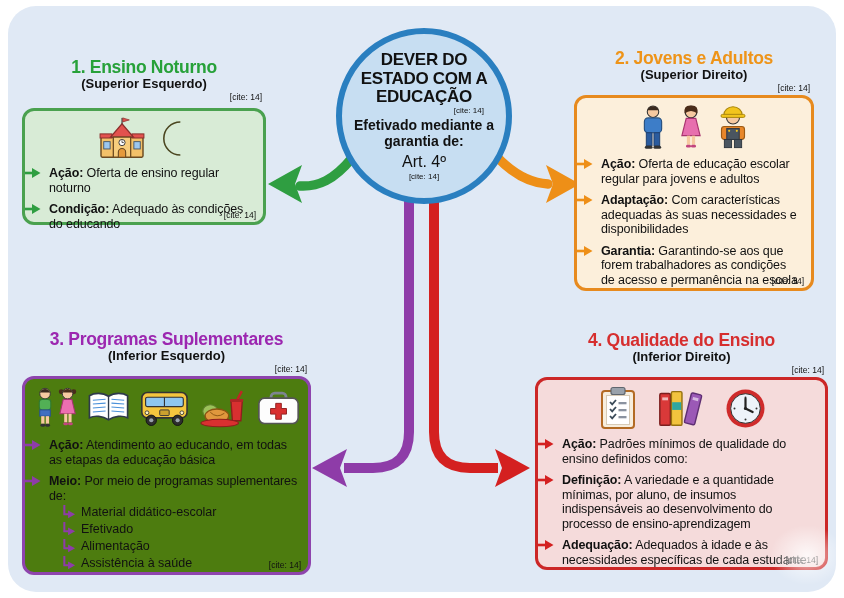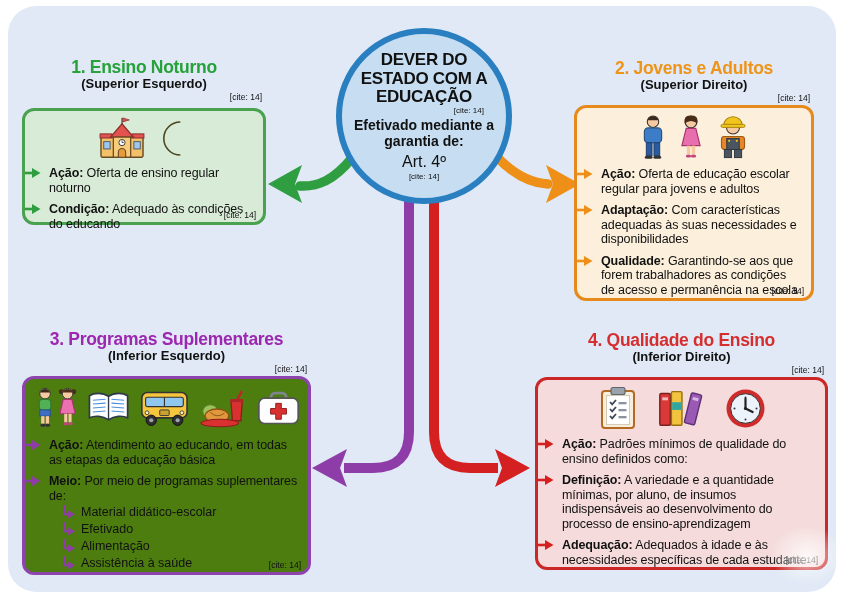--- a/index.html
+++ b/index.html
@@ -14,21 +14,21 @@
     align-items:center;justify-content:center;text-align:center;}
   .cc-title{font-weight:bold;font-size:17px;line-height:1.08;letter-spacing:-0.3px;width:150px;}
   .cc-cite{font-size:8px;align-self:flex-end;margin:0 22px 1px 0;}
   .cc-sub{font-weight:bold;font-size:14px;line-height:1.12;margin-top:2px;width:150px;}
   .cc-art{font-size:16px;margin-top:3px;}
   .cc-art-cite{font-size:8px;margin-top:1px;}
 
   
   .sec{position:absolute;z-index:2;}
   #sec1{left:22px;top:57px;width:244px;}
-  #sec2{left:574px;top:58px;width:240px;}
+  #sec2{left:574px;top:48px;width:240px;}
   #sec3{left:22px;top:329px;width:289px;}
   #sec4{left:535px;top:330px;width:293px;}
   .sec-title{font-size:17.5px;font-weight:bold;text-align:center;letter-spacing:-0.3px;line-height:1.15;}
   .c-green{color:#27a139;} .c-orange{color:#ee9419;} .c-purple{color:#9c27b0;text-align:center;} .c-red{color:#d62e2e;}
   .sec-sub{font-size:13px;font-weight:bold;text-align:center;color:#111;line-height:1.05;}
   .sec-cite{font-size:8.5px;text-align:right;padding-right:4px;margin-top:2px;line-height:1;}
 
   .box{position:relative;border:3px solid;border-radius:12px;box-sizing:border-box;
        padding:4px 8px 12px 24px;margin-top:3px;}
   #sec1 .box{height:117px;background:#d8ebd6;border-color:#4aa14f;margin-top:7px;}
@@ -179,21 +179,21 @@
       <div class="bullet">
         <svg class="mini" style="color:#ee8f17" width="16" height="12" viewBox="0 0 16 12">
             <use href="#sym-arrow"></use>
           </svg>
         <p><b>Adaptação:</b><span> Com características adequadas às suas necessidades e disponibilidades</span></p>
       </div>
       <div class="bullet">
         <svg class="mini" style="color:#ee8f17" width="16" height="12" viewBox="0 0 16 12">
             <use href="#sym-arrow"></use>
           </svg>
-        <p><b>Qualidade:</b><span> Garantindo-se aos que forem trabalhadores as condições de acesso e permanência na escola</span></p>
+        <p><b>Garantia:</b><span> Garantindo-se aos que forem trabalhadores as condições de acesso e permanência na escola</span></p>
       </div>
       <div class="cite-br">[cite: 14]</div>
     </div>
   </section>
 
   <section class="sec" id="sec3">
     <div class="sec-title c-purple">3. Programas Suplementares</div>
     <div class="sec-sub">(Inferior Esquerdo)</div>
     <div class="sec-cite">[cite: 14]</div>
     <div class="box">

